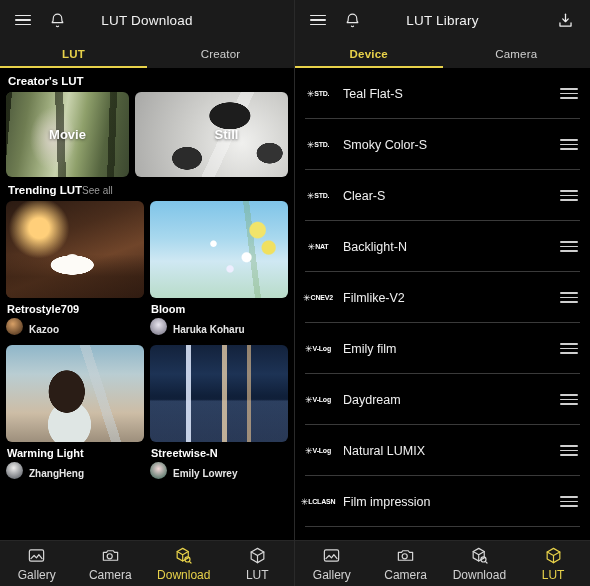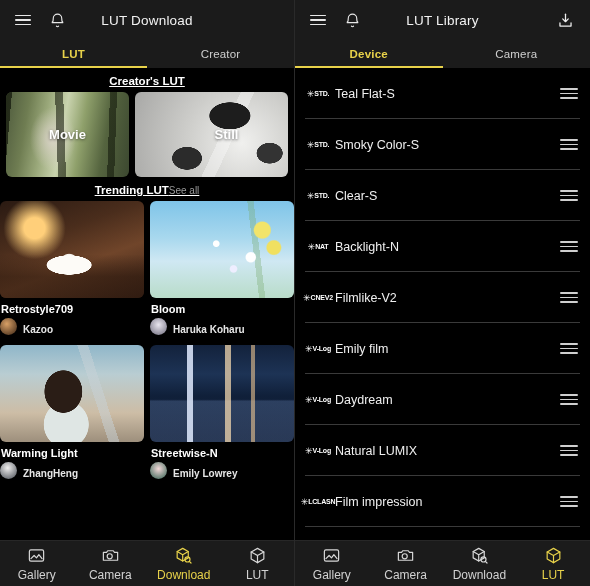--- a/index.html
+++ b/index.html
@@ -39,21 +39,21 @@
   }
   .tab.active { color:#E8D24A; font-weight:bold; }
   .tab-underline {
     position:absolute; bottom:0; left:0; width:50%; height:2.5px; background:#E8D24A;
   }
 
   
   .content { flex:1; overflow:hidden; position:relative; background:#000; }
   .sec-title {
     color:#fff; font-size:11.5px; font-weight:bold; padding:7px 8px 5px 8px;
-    display:flex; align-items:center; justify-content:center;text-decoration:underline;
+    display:flex; align-items:center; justify-content:flex-start;
   }
   .see-all { color:#9a9a9a; font-size:10px; font-weight:normal; }
 
   .row2 { display:flex; gap:6px; padding:0 6px; }
   .creator-card {
     flex:1; height:85px; border-radius:6px; position:relative; overflow:hidden;
     display:flex; align-items:center; justify-content:center;
   }
   .creator-card .cc-label {
     color:#fff; font-size:13px; font-weight:bold; z-index:2;
@@ -81,21 +81,21 @@
   .img-still::after{
     content:""; position:absolute; inset:0;
     background:
       linear-gradient(140deg, rgba(20,20,20,.85) 0 0, transparent 0),
       radial-gradient(ellipse 22% 26% at 62% 28%, #1d1d1d 0 60%, transparent 62%),
       radial-gradient(ellipse 16% 22% at 34% 78%, #2b2b2b 0 60%, transparent 62%),
       radial-gradient(ellipse 14% 20% at 88% 72%, #333 0 60%, transparent 62%),
       linear-gradient(115deg, transparent 0 55%, rgba(255,255,255,.35) 55% 62%, transparent 62%);
   }
 
-  .grid { display:flex; flex-wrap:wrap; padding:0 0; gap:6px; }
+  .grid { display:flex; flex-wrap:wrap; padding:0 6px; gap:6px; }
   .lut-card { width:calc(50% - 3px); }
   .lut-thumb { width:100%; height:97px; border-radius:6px; overflow:hidden; position:relative; }
   .lut-name { color:#fff; font-size:11px; font-weight:bold; padding:5px 1px 3px 1px; }
   .author { display:flex; align-items:flex-end; gap:6px; padding-bottom:4px; }
   .avatar { width:17px; height:17px; border-radius:50%; flex:0 0 17px; overflow:hidden; }
   .author-name { color:#e6e6e6; font-size:10px; font-weight:bold; }
 
   .th-coffee{
     background:
       radial-gradient(circle at 48% 64%, #f6f2ec 0 9%, rgba(246,242,236,0) 10%),
@@ -164,21 +164,21 @@
   }
   .badge {
     width:30px; flex:0 0 30px; display:flex; align-items:center; justify-content:center;
     color:#fff;
   }
   .badge-txt {
     font-size:7px; font-weight:bold; letter-spacing:-.2px; line-height:1;
     font-family:"Liberation Sans", sans-serif;
   }
   .badge-star { font-size:9px; line-height:1; margin-bottom:-2px; margin-left:-4px; }
-  .lut-row-name { color:#f0f0f0; font-size:12.5px; margin-left:0; flex:1; }
+  .lut-row-name { color:#f0f0f0; font-size:12.5px; margin-left:8px; flex:1; }
   .drag { width:18px; }
   .drag span { display:block; height:1.6px; background:#cfcfcf; margin:3px 0; border-radius:1px; }
 
   
   .bottomnav {
     height:46px; background:#1b1b1b; display:flex; flex:0 0 46px;
     border-top:1px solid #272727;
   }
   .nav-item {
     flex:1; display:flex; flex-direction:column; align-items:center; justify-content:center; gap:3px;

